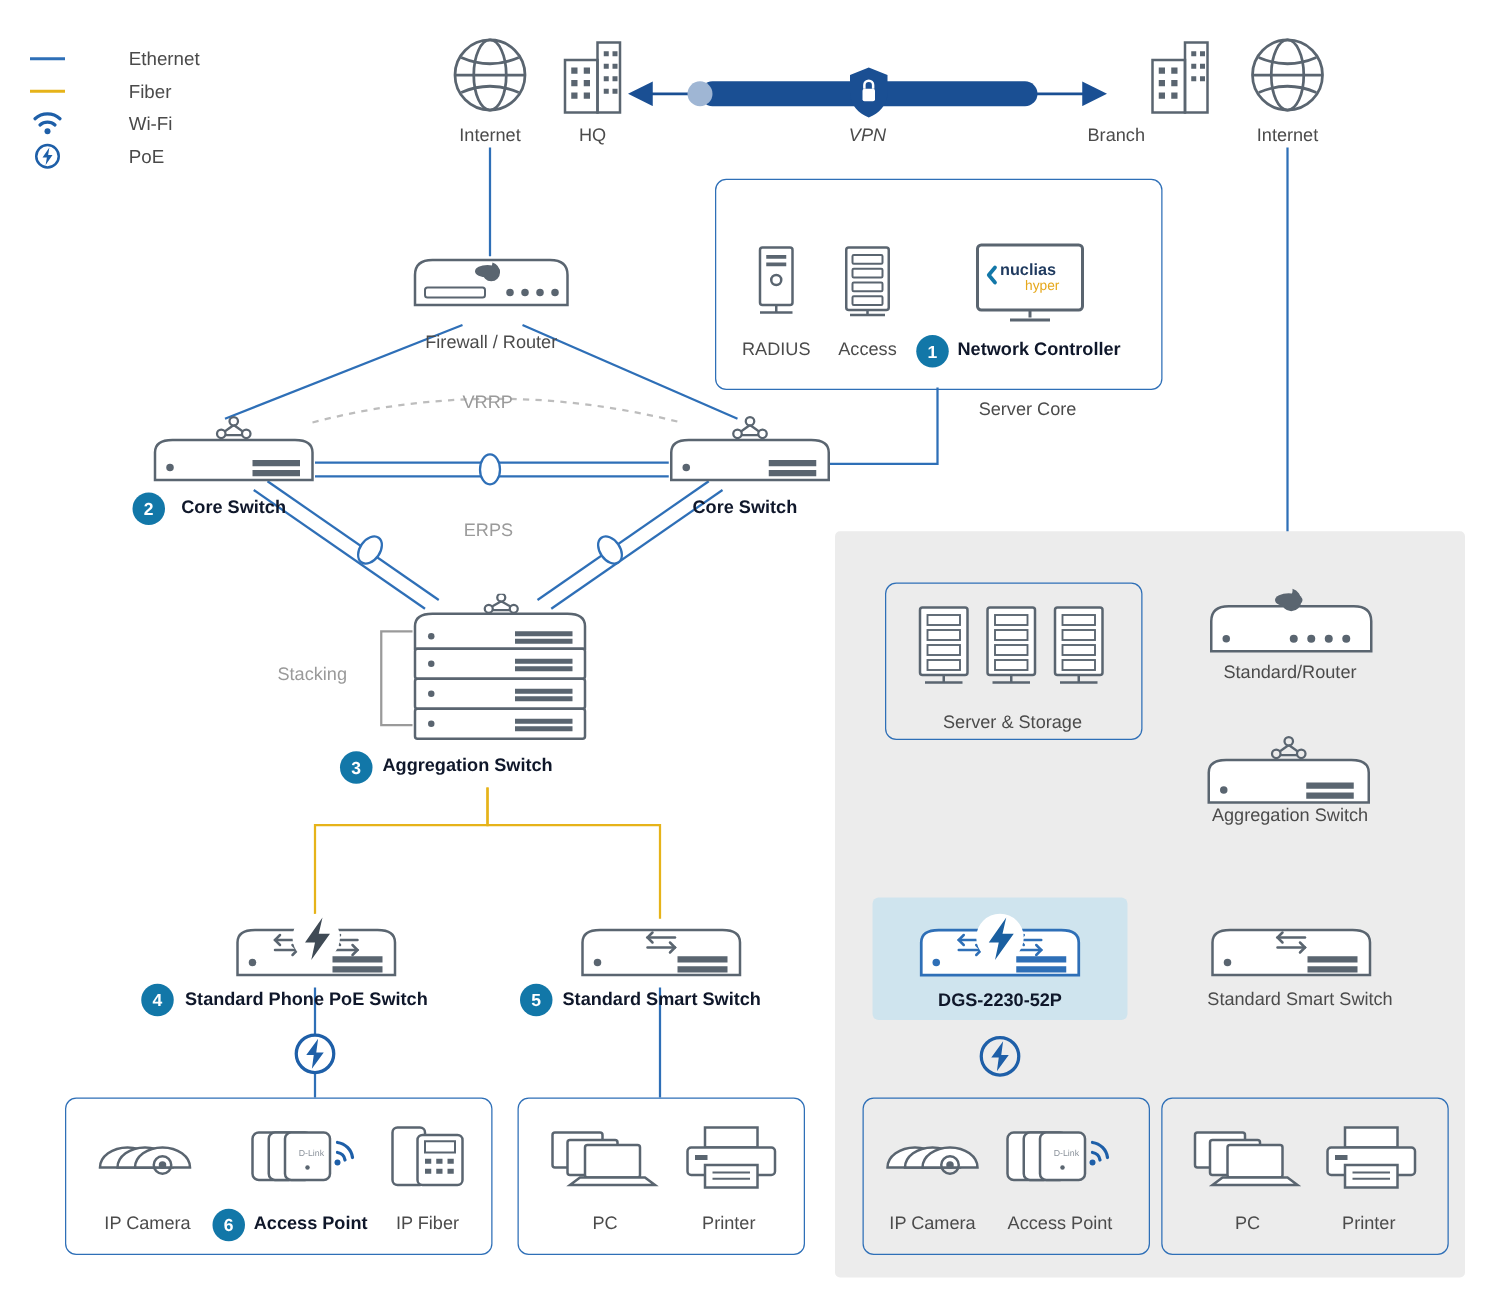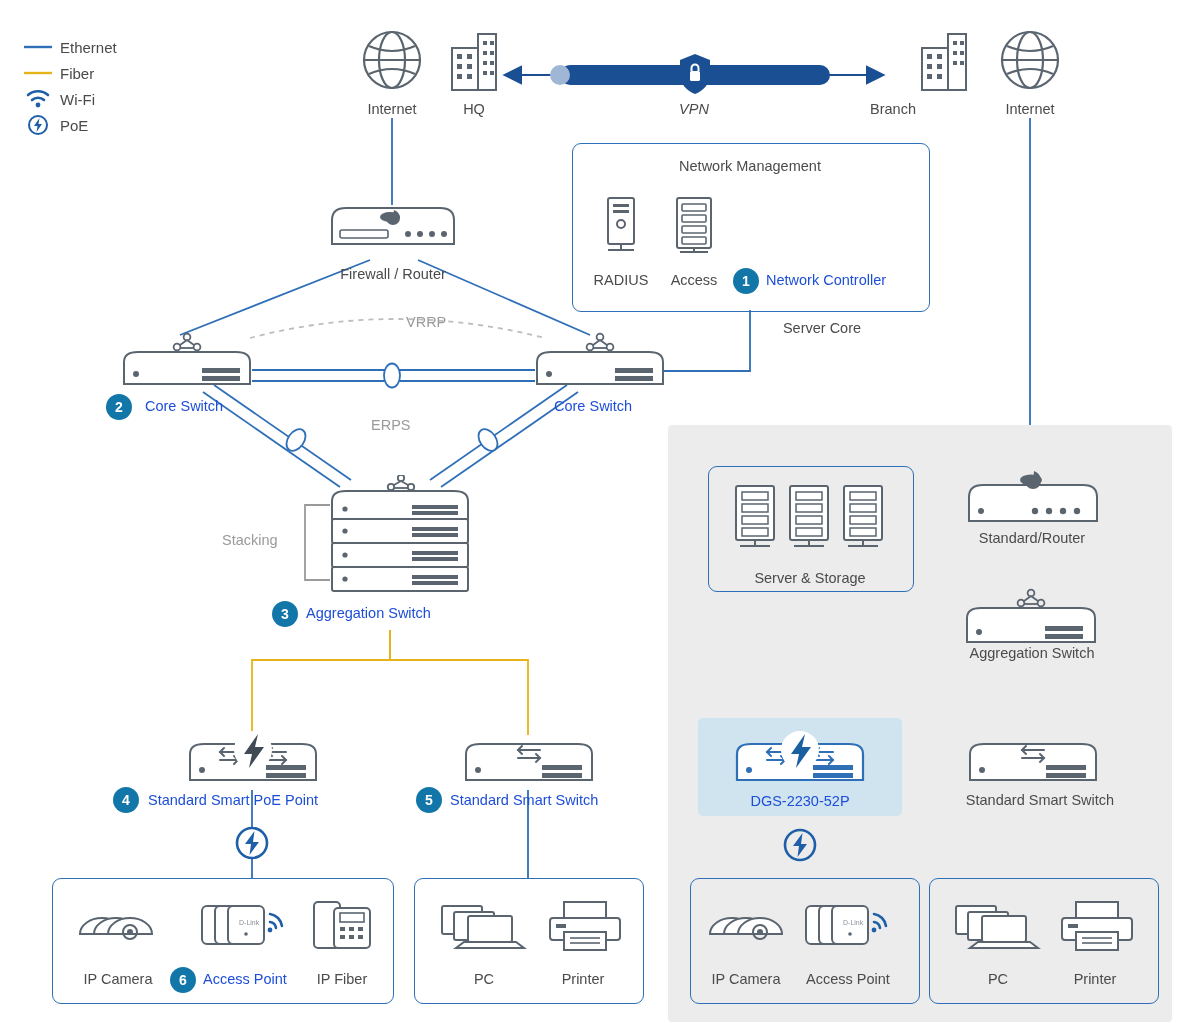--- a/index.html
+++ b/index.html
@@ -14,25 +14,25 @@
   #stage{position:absolute;left:0;top:0;width:1200px;height:1034px;}
   svg#wires{position:absolute;left:0;top:0;width:1200px;height:1034px;}
   .node{position:absolute;}
   .lbl{
     position:absolute;
     font-size:14.5px;
     color:#4b4b4b;
     white-space:nowrap;
     text-align:center;
   }
-  .lbl.blue{color:#1d4ed8;font-weight:normal;}
+  .lbl.blue{color:#0f172a;font-weight:bold;}
   .lbl.gray{color:#9a9a9a;}
   .center{transform:translateX(-50%);}
   .legend{position:absolute;left:22px;top:34px;}
-  .legend .row{display:flex;align-items:center;height:26px;}
+  .legend .row{display:flex;align-items:center;height:26px;gap:43px;}
   .legend .swatch{width:32px;display:flex;align-items:center;justify-content:center;}
   .legend .txt{font-size:15px;color:#4a4a4a;margin-left:6px;}
   .bubble{
     position:absolute;width:26px;height:26px;border-radius:50%;
     background:#1277a8;color:#fff;font-size:14px;font-weight:bold;
     display:flex;align-items:center;justify-content:center;
   }
   .panel{position:absolute;border:1.6px solid #2e6fb7;border-radius:9px;}
   .grayzone{
     position:absolute;background:#ececec;border-radius:4px;
@@ -212,21 +212,20 @@
       <circle cx="32" cy="32" r="28" stroke="#5a6570" stroke-width="2.2" fill="none"></circle>
       <ellipse cx="32" cy="32" rx="13" ry="28" stroke="#5a6570" stroke-width="2.2" fill="none"></ellipse>
       <line x1="4" y1="32" x2="60" y2="32" stroke="#5a6570" stroke-width="2.2"></line>
       <path d="M9,18 Q32,28 55,18" stroke="#5a6570" stroke-width="2.2" fill="none"></path>
       <path d="M9,46 Q32,36 55,46" stroke="#5a6570" stroke-width="2.2" fill="none"></path>
     </svg>
   </div>
   <div class="lbl center" style="left:1030px;top:101px;">Internet</div>
 
   <div class="panel" style="left:572px;top:143px;width:356px;height:167px;"></div>
-  <div class="lbl" style="left:572px;top:158px;width:356px;">Network Management</div>
 
   <div class="node" style="left:600px;top:196px;">
     <svg width="42" height="62" viewBox="0 0 42 62" class="icon-svg">
       <rect x="8" y="2" width="26" height="46" rx="2" stroke="#5a6570" stroke-width="2" fill="none"></rect>
       <rect x="13" y="8" width="16" height="3" fill="#5a6570"></rect>
       <rect x="13" y="14" width="16" height="3" fill="#5a6570"></rect>
       <circle cx="21" cy="28" r="4" stroke="#5a6570" stroke-width="2" fill="none"></circle>
       <line x1="21" y1="48" x2="21" y2="54" stroke="#5a6570" stroke-width="2"></line>
       <line x1="8" y1="54" x2="34" y2="54" stroke="#5a6570" stroke-width="2"></line>
     </svg>
@@ -239,20 +238,30 @@
       <rect x="12" y="8" width="24" height="7" rx="1" stroke="#5a6570" stroke-width="1.6" fill="none"></rect>
       <rect x="12" y="19" width="24" height="7" rx="1" stroke="#5a6570" stroke-width="1.6" fill="none"></rect>
       <rect x="12" y="30" width="24" height="7" rx="1" stroke="#5a6570" stroke-width="1.6" fill="none"></rect>
       <rect x="12" y="41" width="24" height="7" rx="1" stroke="#5a6570" stroke-width="1.6" fill="none"></rect>
       <line x1="24" y1="52" x2="24" y2="56" stroke="#5a6570" stroke-width="2"></line>
       <line x1="10" y1="56" x2="38" y2="56" stroke="#5a6570" stroke-width="2"></line>
     </svg>
   </div>
   <div class="lbl center" style="left:694px;top:272px;">Access</div>
 
+  <div class="node" style="left:780px;top:194px;">
+    <svg width="88" height="66" viewBox="0 0 88 66" class="icon-svg">
+      <rect x="2" y="2" width="84" height="52" rx="3" stroke="#5a6570" stroke-width="2.4" fill="#ffffff"></rect>
+      <line x1="44" y1="54" x2="44" y2="60" stroke="#5a6570" stroke-width="2.4"></line>
+      <line x1="28" y1="62" x2="60" y2="62" stroke="#5a6570" stroke-width="2.4"></line>
+      <path d="M16,20 l-5,6 l5,6" stroke="#1277a8" stroke-width="3" fill="none" stroke-linecap="round" stroke-linejoin="round"></path>
+      <text x="20" y="26" font-family="Liberation Sans, sans-serif" font-size="13" font-weight="bold" fill="#1f3a5f">nuclias</text>
+      <text x="40" y="38" font-family="Liberation Sans, sans-serif" font-size="11" fill="#e6a81c">hyper</text>
+    </svg>
+  </div>
   <div class="bubble" style="left:733px;top:268px;">1</div>
   <div class="lbl blue" style="left:766px;top:272px;">Network Controller</div>
   <div class="lbl center" style="left:822px;top:320px;">Server Core</div>
 
   <div class="node" style="left:328px;top:200px;">
     <svg width="130" height="48" viewBox="0 0 130 48" class="icon-svg">
       <path d="M4,44 L4,20 Q4,8 18,8 L112,8 Q126,8 126,20 L126,44 Z" stroke="#5a6570" stroke-width="2" fill="#ffffff"></path>
       <rect x="12" y="30" width="48" height="8" rx="2" stroke="#5a6570" stroke-width="1.6" fill="none"></rect>
       <circle cx="80" cy="34" r="3" fill="#5a6570"></circle>
         <circle cx="92" cy="34" r="3" fill="#5a6570"></circle>
@@ -294,21 +303,21 @@
           <circle cx="57" cy="15" r="3.4"></circle>
           <circle cx="77" cy="15" r="3.4"></circle>
         <line x1="67" y1="8" x2="60" y2="13"></line>
           <line x1="67" y1="8" x2="74" y2="13"></line>
           <line x1="60" y1="16" x2="74" y2="16"></line>
       </g>
     </svg>
   </div>
   <div class="lbl blue" style="left:554px;top:398px;">Core Switch</div>
 
-  <div class="lbl gray" style="left:370px;top:314px;margin-left:36px;">VRRP</div>
+  <div class="lbl gray" style="left:370px;top:314px;">VRRP</div>
   <div class="lbl gray" style="left:371px;top:417px;">ERPS</div>
   <div class="lbl gray" style="left:222px;top:532px;">Stacking</div>
 
   <div class="node" style="left:328px;top:475px;">
     <svg width="146" height="118" viewBox="0 0 146 118" class="icon-svg">
       <g stroke="#5a6570" stroke-width="2" fill="#ffffff">
         <path d="M4,44 L4,26 Q4,16 18,16 L126,16 Q140,16 140,26 L140,44 Z"></path>
         <rect x="4" y="44" width="136" height="24" rx="2"></rect>
         <rect x="4" y="68" width="136" height="24" rx="2"></rect>
         <rect x="4" y="92" width="136" height="24" rx="2"></rect>
@@ -354,21 +363,21 @@
         <line x1="82" y1="24" x2="100" y2="24"></line>
           <path d="M86,20 L82,24 L86,28"></path>
         <line x1="82" y1="32" x2="100" y2="32"></line>
           <path d="M96,28 L100,32 L96,36"></path>
       </g>
       <circle cx="67" cy="22" r="17" fill="#ffffff" stroke="#ffffff" stroke-width="4"></circle>
       <path d="M72,6 L58,26 L66,26 L63,40 L78,19 L69,19 Z" fill="#3f4a55"></path>
     </svg>
   </div>
   <div class="bubble" style="left:113px;top:787px;">4</div>
-  <div class="lbl blue" style="left:148px;top:792px;">Standard Smart PoE Point</div>
+  <div class="lbl blue" style="left:148px;top:792px;">Standard Phone PoE Switch</div>
 
   <div class="node" style="left:234px;top:825px;">
     <svg width="36" height="36" viewBox="0 0 36 36" class="icon-svg">
       <circle cx="18" cy="18" r="15" fill="#ffffff" stroke="#1e5fa8" stroke-width="2.6"></circle>
       <path d="M20.5,6 L11,19 L17,19 L15.5,30 L25,17 L19,17 Z" fill="#1e5fa8"></path>
     </svg>
   </div>
 
   <div class="node" style="left:462px;top:728px;">
     <svg width="134" height="56" viewBox="0 0 134 56" class="icon-svg">

